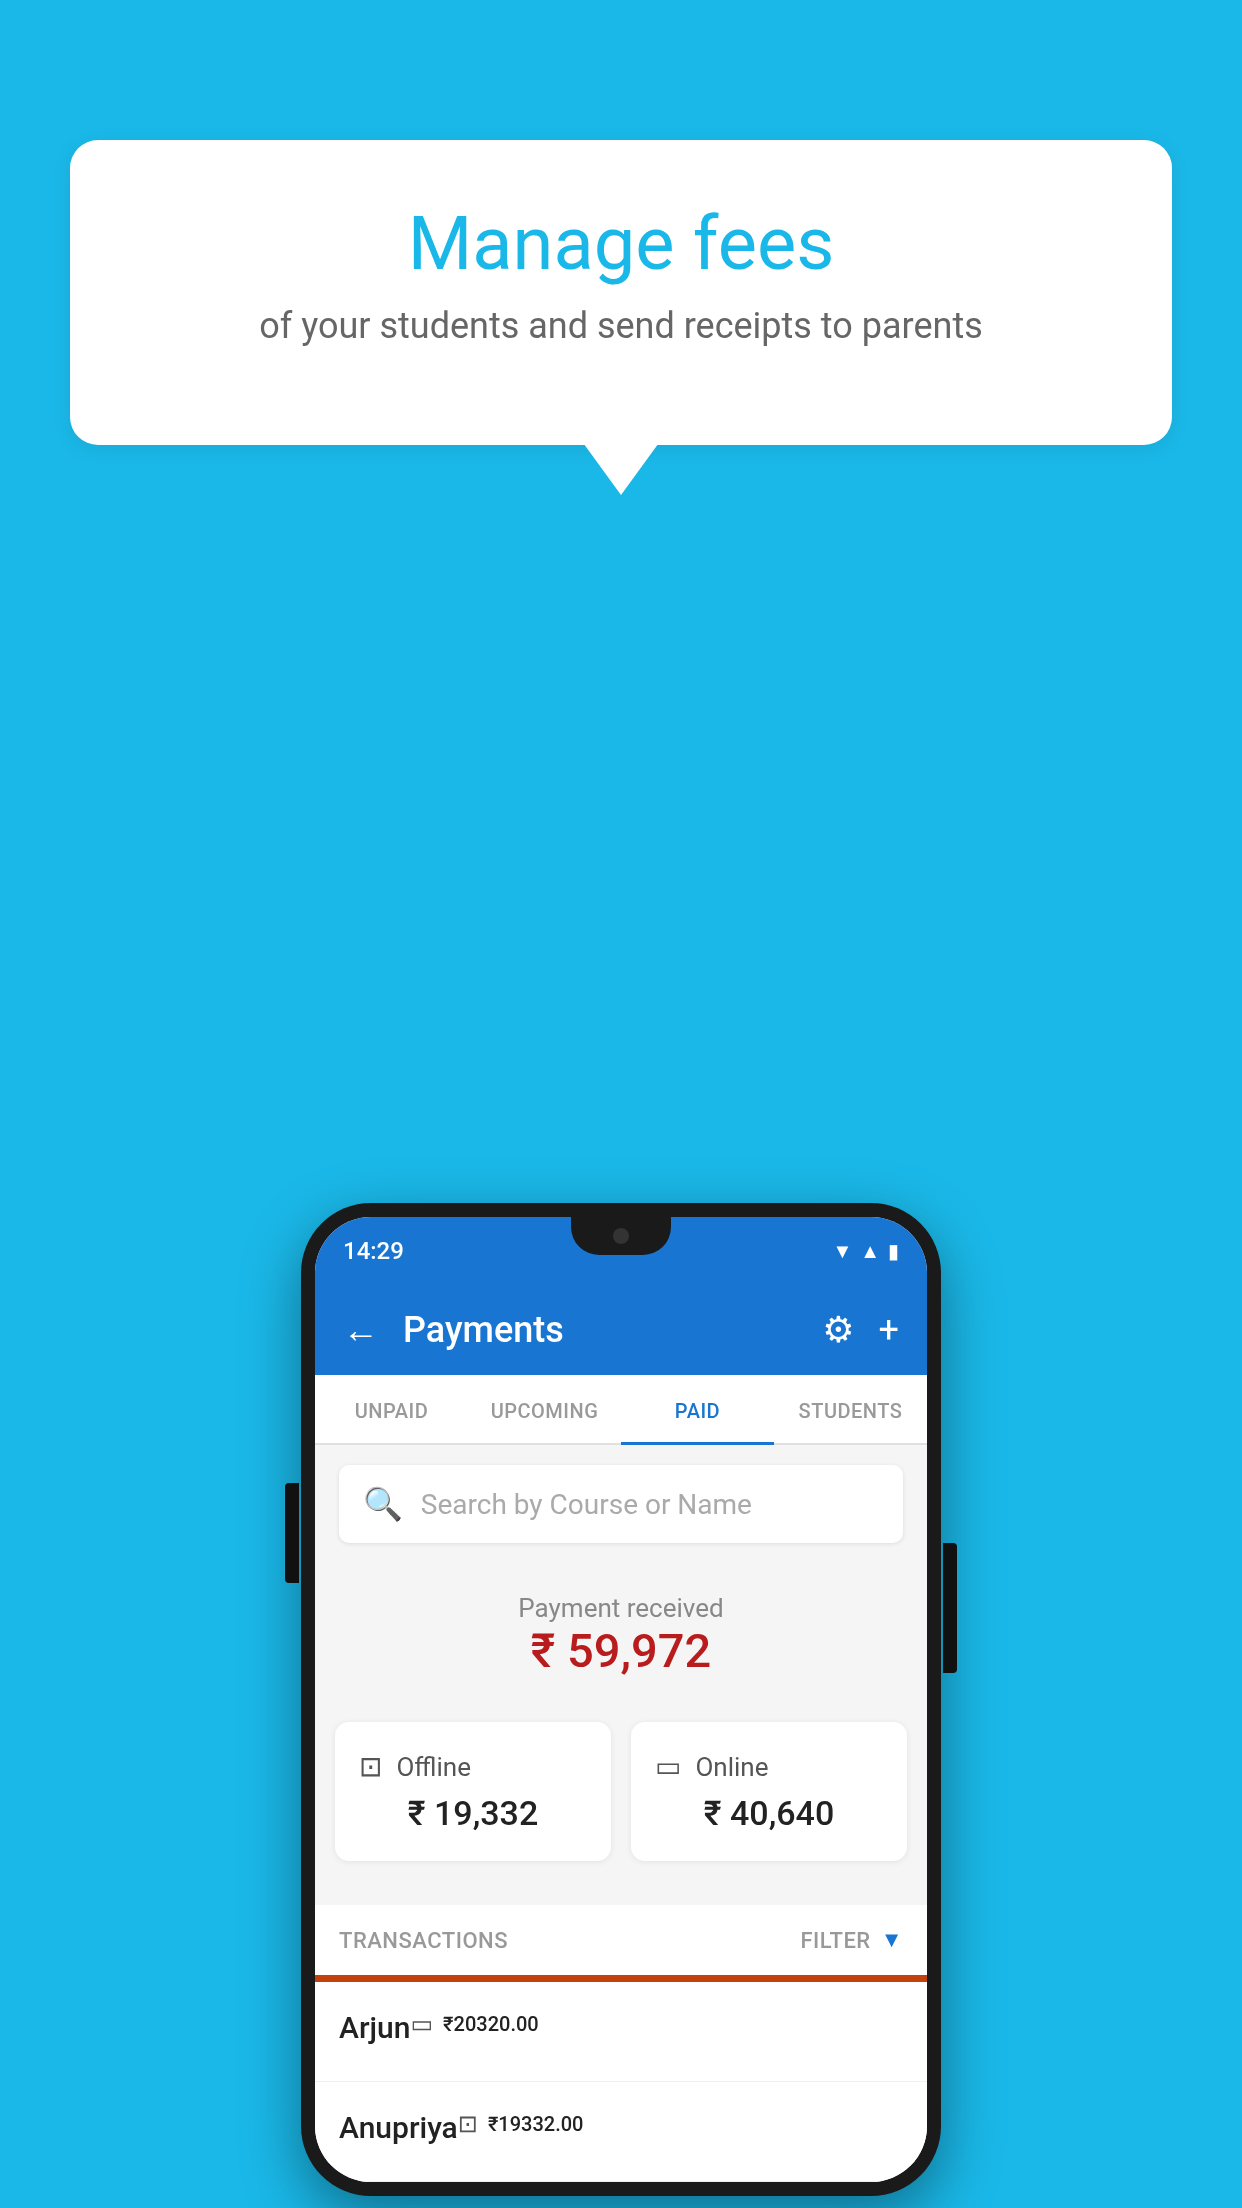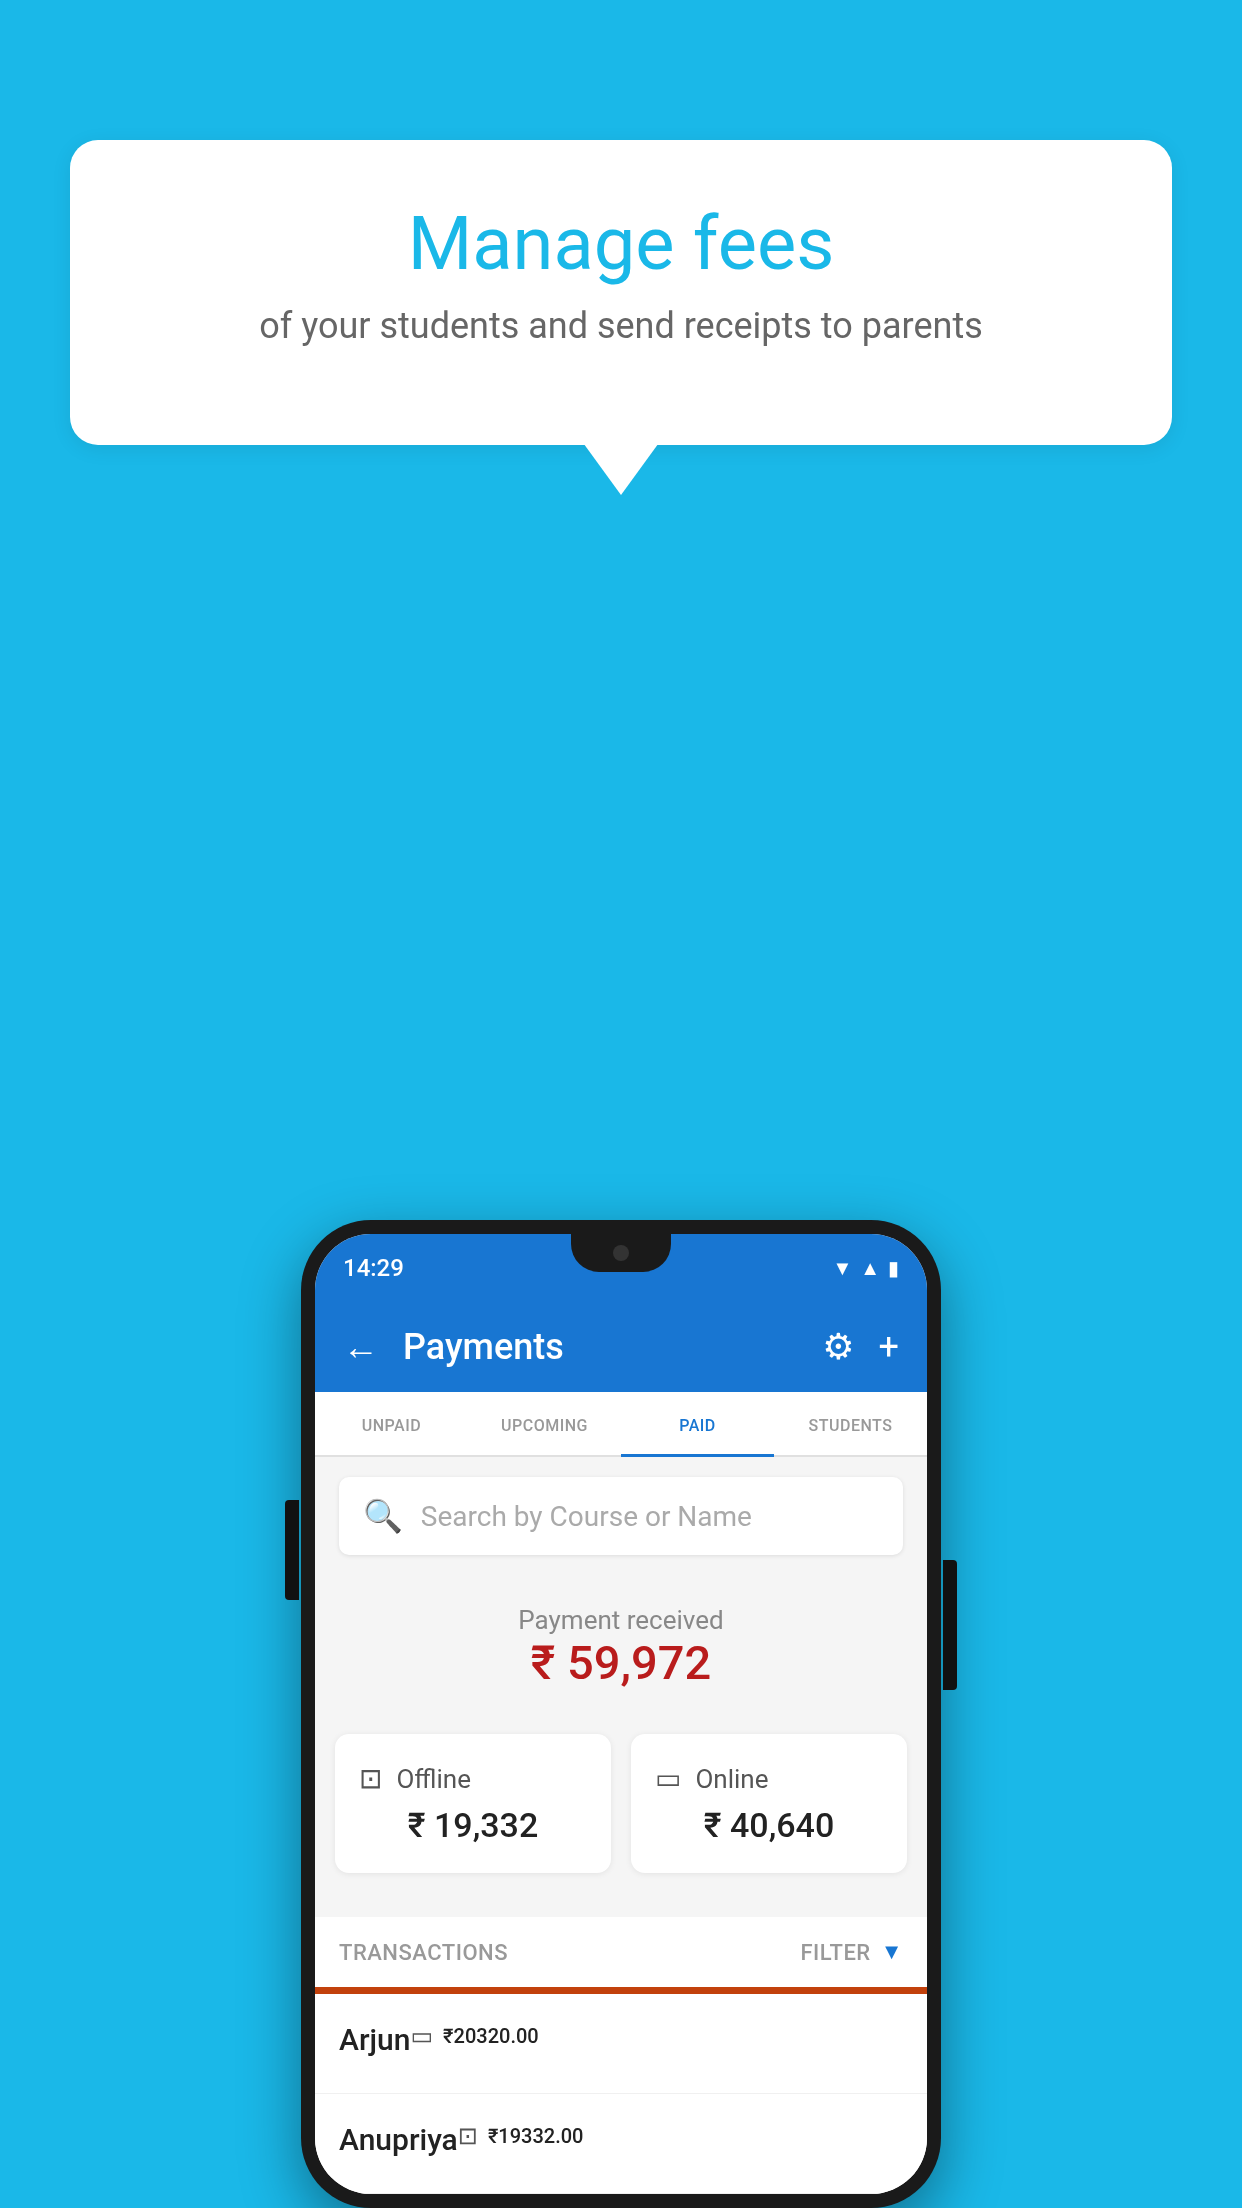--- a/index.html
+++ b/index.html
@@ -47,21 +47,21 @@
     }
     .bubble-subtitle {
       font-size: 36px;
       color: #666;
       font-weight: 400;
     }
 
     
     .phone-wrapper {
       position: absolute;
-      bottom: 0;
+      bottom: 12px;
       left: 50%;
       transform: translateX(-50%);
       width: 640px;
     }
     .phone {
       width: 640px;
       background: #1a1a1a;
       border-radius: 70px;
       padding: 14px;
       position: relative;
@@ -172,21 +172,21 @@
     
     .tabs-bar {
       background: white;
       display: flex;
       border-bottom: 2px solid #e0e0e0;
     }
     .tab {
       flex: 1;
       text-align: center;
       padding: 24px 0 20px 0;
-      font-size: 16px;
+      font-size: 20px;
       font-weight: 500;
       color: #999;
       letter-spacing: 0.5px;
       position: relative;
       cursor: pointer;
     }
     .tab.active {
       color: #1876d2;
     }
     .tab.active::after {

